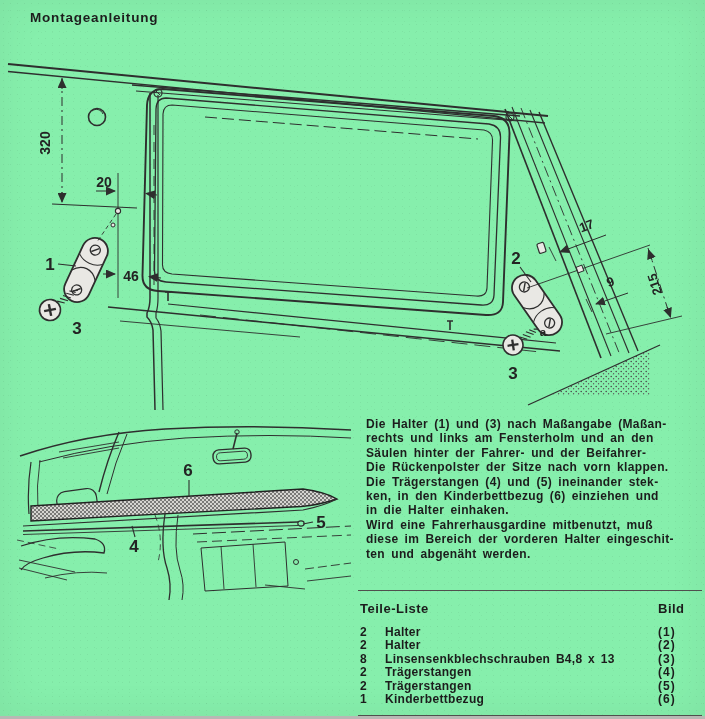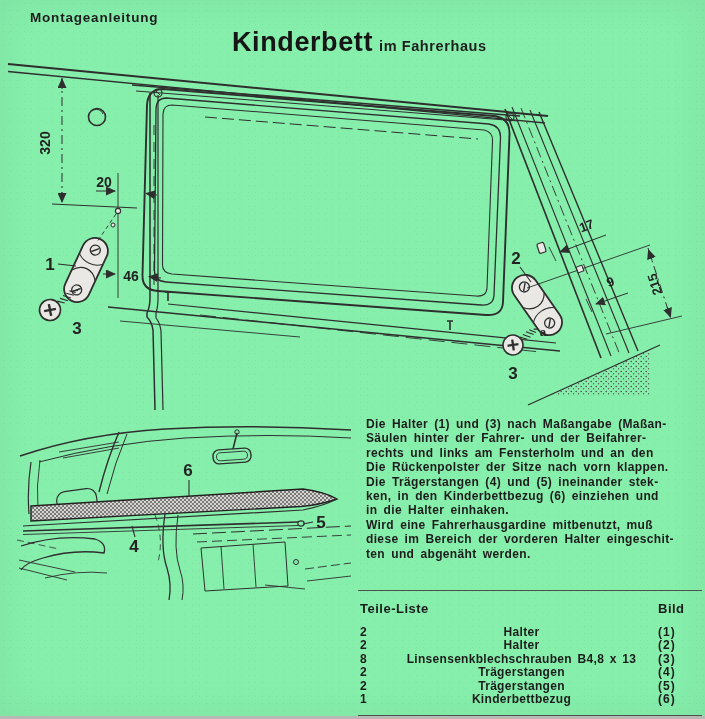--- a/index.html
+++ b/index.html
@@ -41,33 +41,30 @@
   .hr{position:absolute;left:358px;width:344px;height:0;border-top:1.5px solid #4f4f4d;}
   .hr-top{top:590px;}
   .hr-bottom{top:715px;}
   .parts{position:absolute;left:360px;top:601px;width:342px;color:#1c1c1c;}
   .parts-head{display:flex;font-size:13px;font-weight:700;letter-spacing:.5px;}
   .parts-head .ph-title{flex:1;}
   .parts-head .ph-bild{width:44px;}
   .prows{margin-top:10px;}
   .prow{display:flex;font-size:12px;font-weight:700;line-height:13.4px;letter-spacing:.3px;word-spacing:2px;}
   .prow .qty{width:25px;}
-  .prow .pname{flex:1;white-space:nowrap;text-align:center;}
+  .prow .pname{flex:1;white-space:nowrap;}
   .prow .bild{width:44px;letter-spacing:1px;}
 </style>
 </head>
 <body>
 
 <div class="page">
 
   <div class="doc-type">Montageanleitung</div>
 
-  <div class="title">
-    <span class="title-main">Kinderbett</span><span class="title-sub">im Fahrerhaus</span>
-  </div>
 
   <svg class="fig fig-top" width="705" height="360" viewBox="0 0 705 360">
     <defs>
       <marker id="ah" markerWidth="11" markerHeight="9" refX="9" refY="4.5" orient="auto" markerUnits="userSpaceOnUse">
         <path d="M0,0 L10,4.5 L0,9 Z" fill="#2e2e2e"></path>
       </marker>
       <pattern id="stipple" width="5" height="5" patternUnits="userSpaceOnUse">
         <circle cx="1.2" cy="1.5" r="0.8" fill="#4a4a4a"></circle>
         <circle cx="3.6" cy="3.8" r="0.7" fill="#5a5a5a"></circle>
       </pattern>
@@ -302,22 +299,22 @@
     <line x1="174" y1="62" x2="174" y2="79" stroke="#2e2e2e" stroke-width="1.1"></line>
     <text class="callout" x="173" y="58" text-anchor="middle">6</text>
     <line x1="288" y1="106" x2="298" y2="104" stroke="#2e2e2e" stroke-width="1.1"></line>
     <text class="callout" x="306" y="110" text-anchor="middle">5</text>
     <line x1="120" y1="119" x2="117" y2="108" stroke="#2e2e2e" stroke-width="1.1"></line>
     <text class="callout" x="119" y="134" text-anchor="middle">4</text>
   </svg>
 
   <div class="instructions">
     <div class="iline">Die Halter (1) und (3) nach Maßangabe (Maßan-</div>
+    <div class="iline">rechts und links am Fensterholm und an den</div>
     <div class="iline">Säulen hinter der Fahrer- und der Beifahrer-</div>
-    <div class="iline">rechts und links am Fensterholm und an den</div>
     <div class="iline">Die Rückenpolster der Sitze nach vorn klappen.</div>
     <div class="iline">Die Trägerstangen (4) und (5) ineinander stek-</div>
     <div class="iline">ken, in den Kinderbettbezug (6) einziehen und</div>
     <div class="iline">in die Halter einhaken.</div>
     <div class="iline">Wird eine Fahrerhausgardine mitbenutzt, muß</div>
     <div class="iline">diese im Bereich der vorderen Halter eingeschit-</div>
     <div class="iline">ten und abgenäht werden.</div>
   </div>
 
   <div class="hr hr-top"></div>

